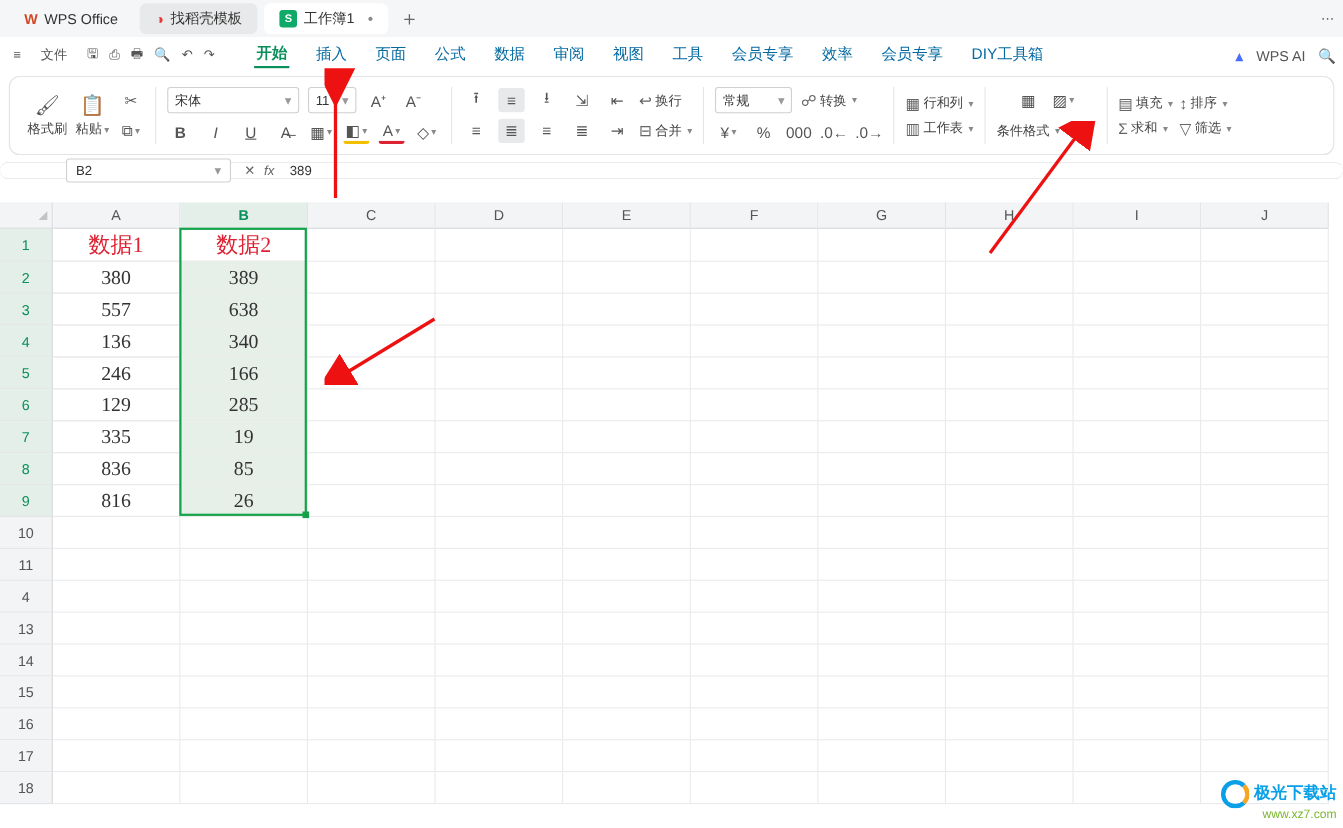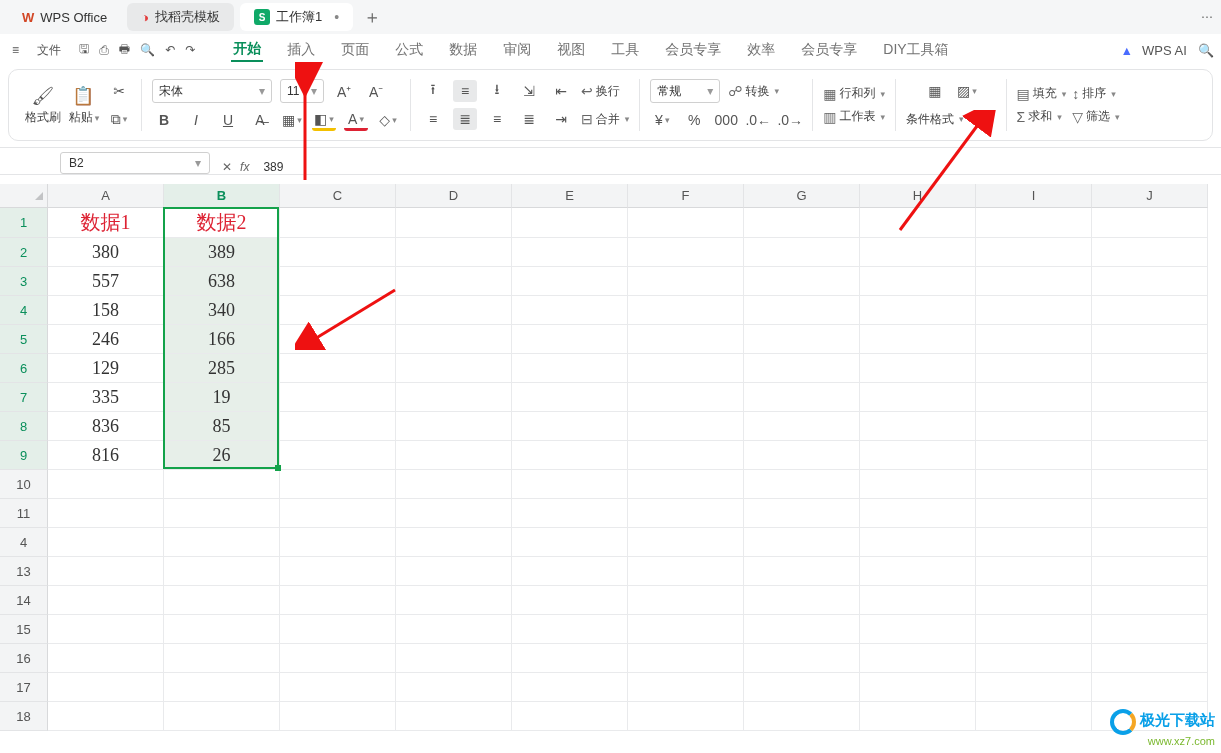--- a/index.html
+++ b/index.html
@@ -18,21 +18,21 @@
 .ds-logo  { color:#e23c3c; font-weight:bold; }
 .s-logo   { background:#0fa968; color:#fff; width:16px; height:16px; display:inline-flex; align-items:center; justify-content:center; border-radius:3px; font-size:10px; font-weight:bold;}
 
 
 .menubar { height: 32px; background:#fff; display:flex; align-items:center; padding: 0 6px; gap: 0; border-bottom: 0; }
 .menubar .left { display:flex; align-items:center; gap:6px;}
 .menu-btn { padding: 4px 6px; color:#555; cursor:pointer; display:flex; align-items:center;}
 .qat { display:flex; align-items:center; gap:10px; margin-left:6px; margin-right:10px; color:#555;}
 .qat span{cursor:pointer;}
 .menu-tabs { display:flex; align-items:center; gap: 22px; margin-left: 26px; }
-.menu-tab { font-size:14px; color:#737373; cursor:pointer; padding: 2px 2px; }
+.menu-tab { font-size:14px; color:#0369a1; cursor:pointer; padding: 2px 2px; }
 .menu-tab.active { color:#0a8f5b; border-bottom: 2px solid #0a8f5b; font-weight:600; }
 .menubar-right { margin-left:auto; display:flex; align-items:center; gap:12px; color:#555; font-size:13px;}
 .ai-logo{ color:#4a6cff; font-weight:bold;}
 
 
 .ribbon { height: 72px; background:#fff; border: 1px solid #e3e4e6; border-radius: 10px; margin: 3px 8px 6px 8px; display:flex; align-items:center; padding: 4px 6px; gap: 0;}
 .ribbon-group { display:flex; align-items:center; gap:6px; padding: 0 10px; height:100%; }
 .ribbon-sep { width:1px; height:52px; background:#e4e5e7; }
 .rbtn { display:flex; flex-direction:column; align-items:center; justify-content:center; gap:2px; font-size:12px; color:#444; cursor:pointer; min-width:34px; }
 .rbtn .ricon { font-size:18px; color:#555; }
@@ -41,21 +41,21 @@
 .rstack { display:flex; flex-direction:column; gap:6px; }
 .font-box { height:24px; border:1px solid #d0d0d0; border-radius:3px; display:flex; align-items:center; padding:0 6px; font-size:12px; background:#fff; gap:6px; }
 .font-name{ width:120px;text-align:center;}
 .font-size{ width:44px;}
 .iconbtn { width:24px; height:22px; display:inline-flex; align-items:center; justify-content:center; color:#555; cursor:pointer; border-radius:3px; font-size:14px;}
 .dd::after{ content:"▾"; font-size:9px; color:#888; margin-left:2px;}
 .txtbtn{ display:flex; align-items:center; gap:3px; font-size:12px; color:#444; cursor:pointer;}
 .txtbtn .ic{font-size:14px; color:#666;}
 
 
-.fbar { height:28px; display:flex; align-items:flex-end; border-top:1px solid #e4e5e7; border-bottom:1px solid #e4e5e7; }
+.fbar { height:16px; display:flex; align-items:center; border-top:1px solid #e4e5e7; border-bottom:1px solid #e4e5e7;border-radius:11px; }
 .namebox{ width:150px; height:22px; margin-left:60px; border:1px solid #d0d0d0; border-radius:3px; display:flex; align-items:center; padding:0 8px; font-size:12px; justify-content:space-between; background:#fff;}
 .fx-area{ display:flex; align-items:center; gap:8px; margin-left:12px; color:#666;}
 .fx-label{font-style:italic;}
 .fx-input{ font-size:12px; color:#333; margin-left:6px;}
 
 
 .grid-wrap{ position:absolute; top: 184px; left:0; right:0; bottom:0; }
 .corner{ position:absolute; left:0; top:0; width:48px; height:24px; background:#f3f4f5; border-right:1px solid #d8d9db; border-bottom:1px solid #d8d9db; display:flex; align-items:center; justify-content:flex-end; padding-right:4px;}
 .corner::after{content:""; width:0;height:0;border-left:8px solid transparent; border-bottom:8px solid #c2c3c5;}
 .colhdrs{ position:absolute; left:48px; top:0; right:0; height:24px; display:flex; }
@@ -513,21 +513,21 @@
       <div class="cell " style="left: 696px; top: 494px; width: 116px; height: 29px;"></div>
       <div class="cell " style="left: 812px; top: 494px; width: 116px; height: 29px;"></div>
       <div class="cell " style="left: 928px; top: 494px; width: 116px; height: 29px;"></div>
       <div class="cell " style="left: 1044px; top: 494px; width: 116px; height: 29px;"></div>
       <div class="cell hdrcell" style="left: 0px; top: 0px; width: 116px; height: 30px;">数据1</div>
       <div class="cell hdrcell" style="left: 116px; top: 0px; width: 116px; height: 30px;">数据2</div>
       <div class="cell " style="left: 0px; top: 30px; width: 116px; height: 29px;">380</div>
       <div class="cell selcell-bg" style="left: 116px; top: 30px; width: 116px; height: 29px;">389</div>
       <div class="cell " style="left: 0px; top: 59px; width: 116px; height: 29px;">557</div>
       <div class="cell selcell-bg" style="left: 116px; top: 59px; width: 116px; height: 29px;">638</div>
-      <div class="cell " style="left: 0px; top: 88px; width: 116px; height: 29px;">158</div>
+      <div class="cell " style="left: 0px; top: 88px; width: 116px; height: 29px;">136</div>
       <div class="cell selcell-bg" style="left: 116px; top: 88px; width: 116px; height: 29px;">340</div>
       <div class="cell " style="left: 0px; top: 117px; width: 116px; height: 29px;">246</div>
       <div class="cell selcell-bg" style="left: 116px; top: 117px; width: 116px; height: 29px;">166</div>
       <div class="cell " style="left: 0px; top: 146px; width: 116px; height: 29px;">129</div>
       <div class="cell selcell-bg" style="left: 116px; top: 146px; width: 116px; height: 29px;">285</div>
       <div class="cell " style="left: 0px; top: 175px; width: 116px; height: 29px;">335</div>
       <div class="cell selcell-bg" style="left: 116px; top: 175px; width: 116px; height: 29px;">19</div>
       <div class="cell " style="left: 0px; top: 204px; width: 116px; height: 29px;">836</div>
       <div class="cell selcell-bg" style="left: 116px; top: 204px; width: 116px; height: 29px;">85</div>
       <div class="cell " style="left: 0px; top: 233px; width: 116px; height: 29px;">816</div>

